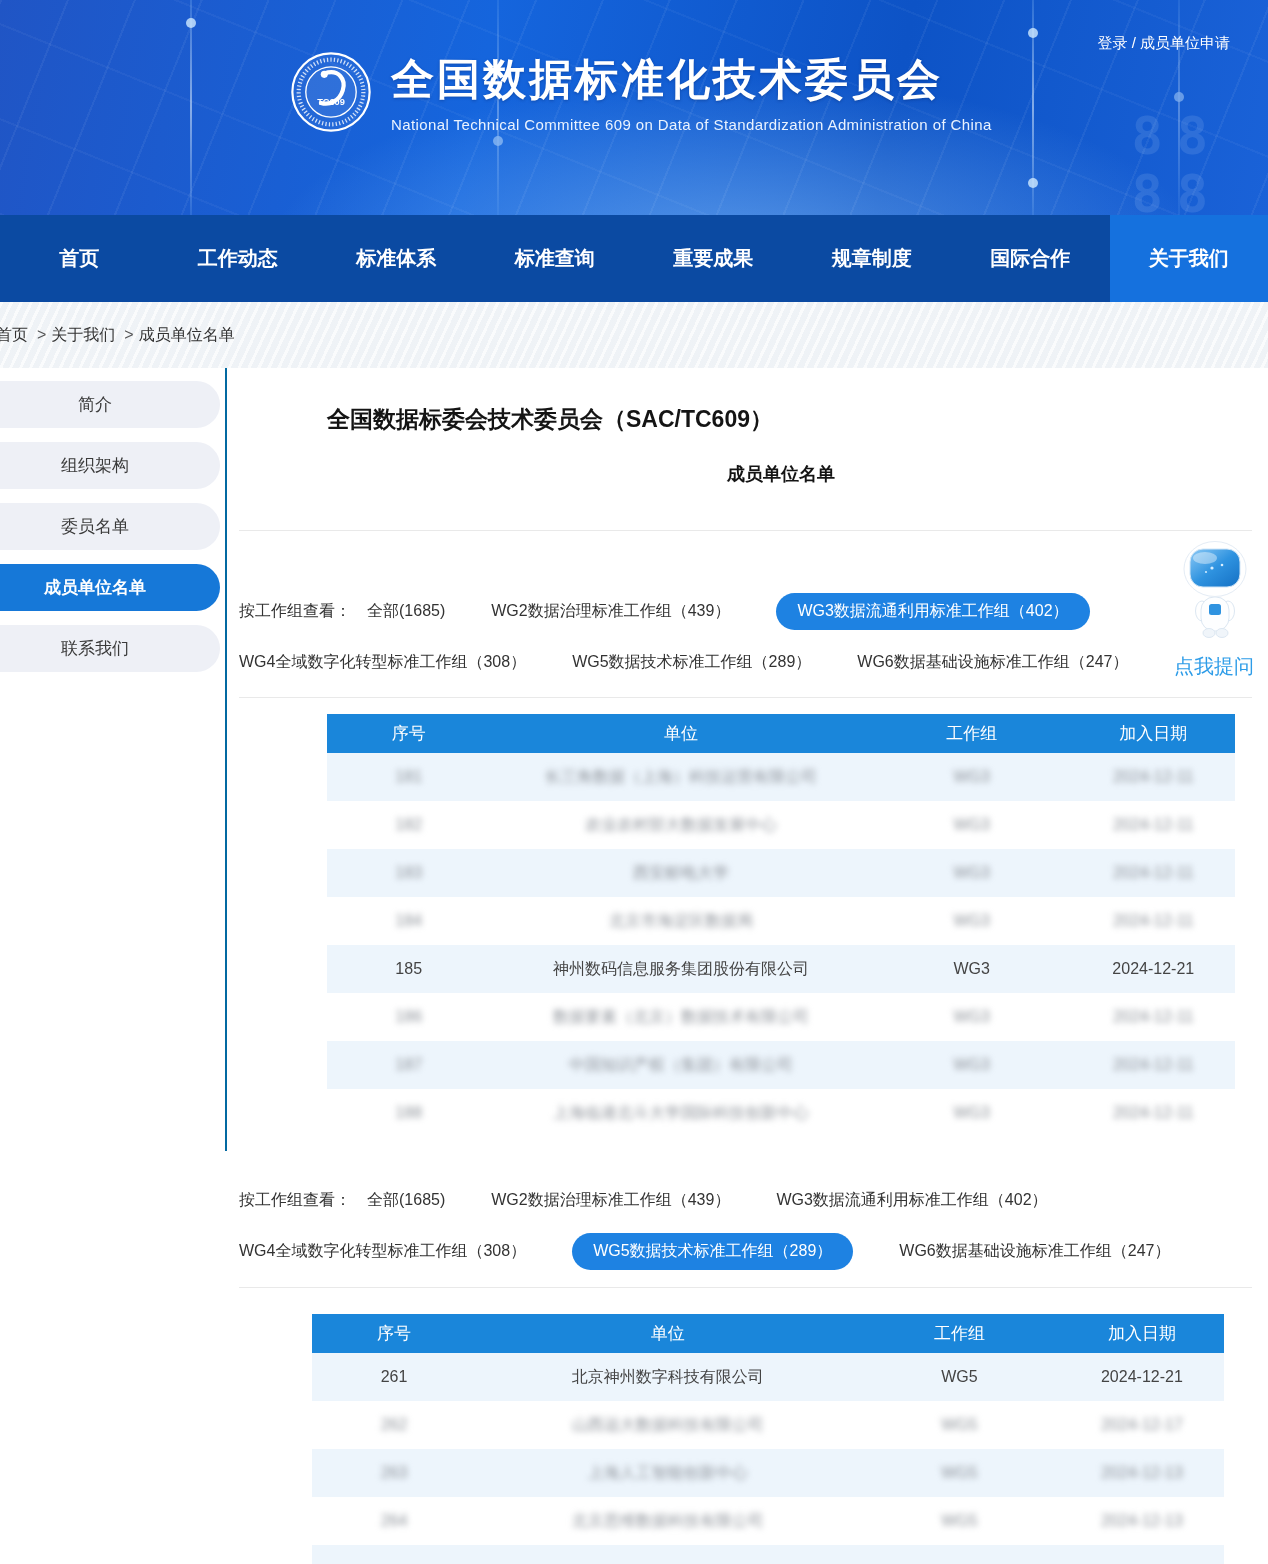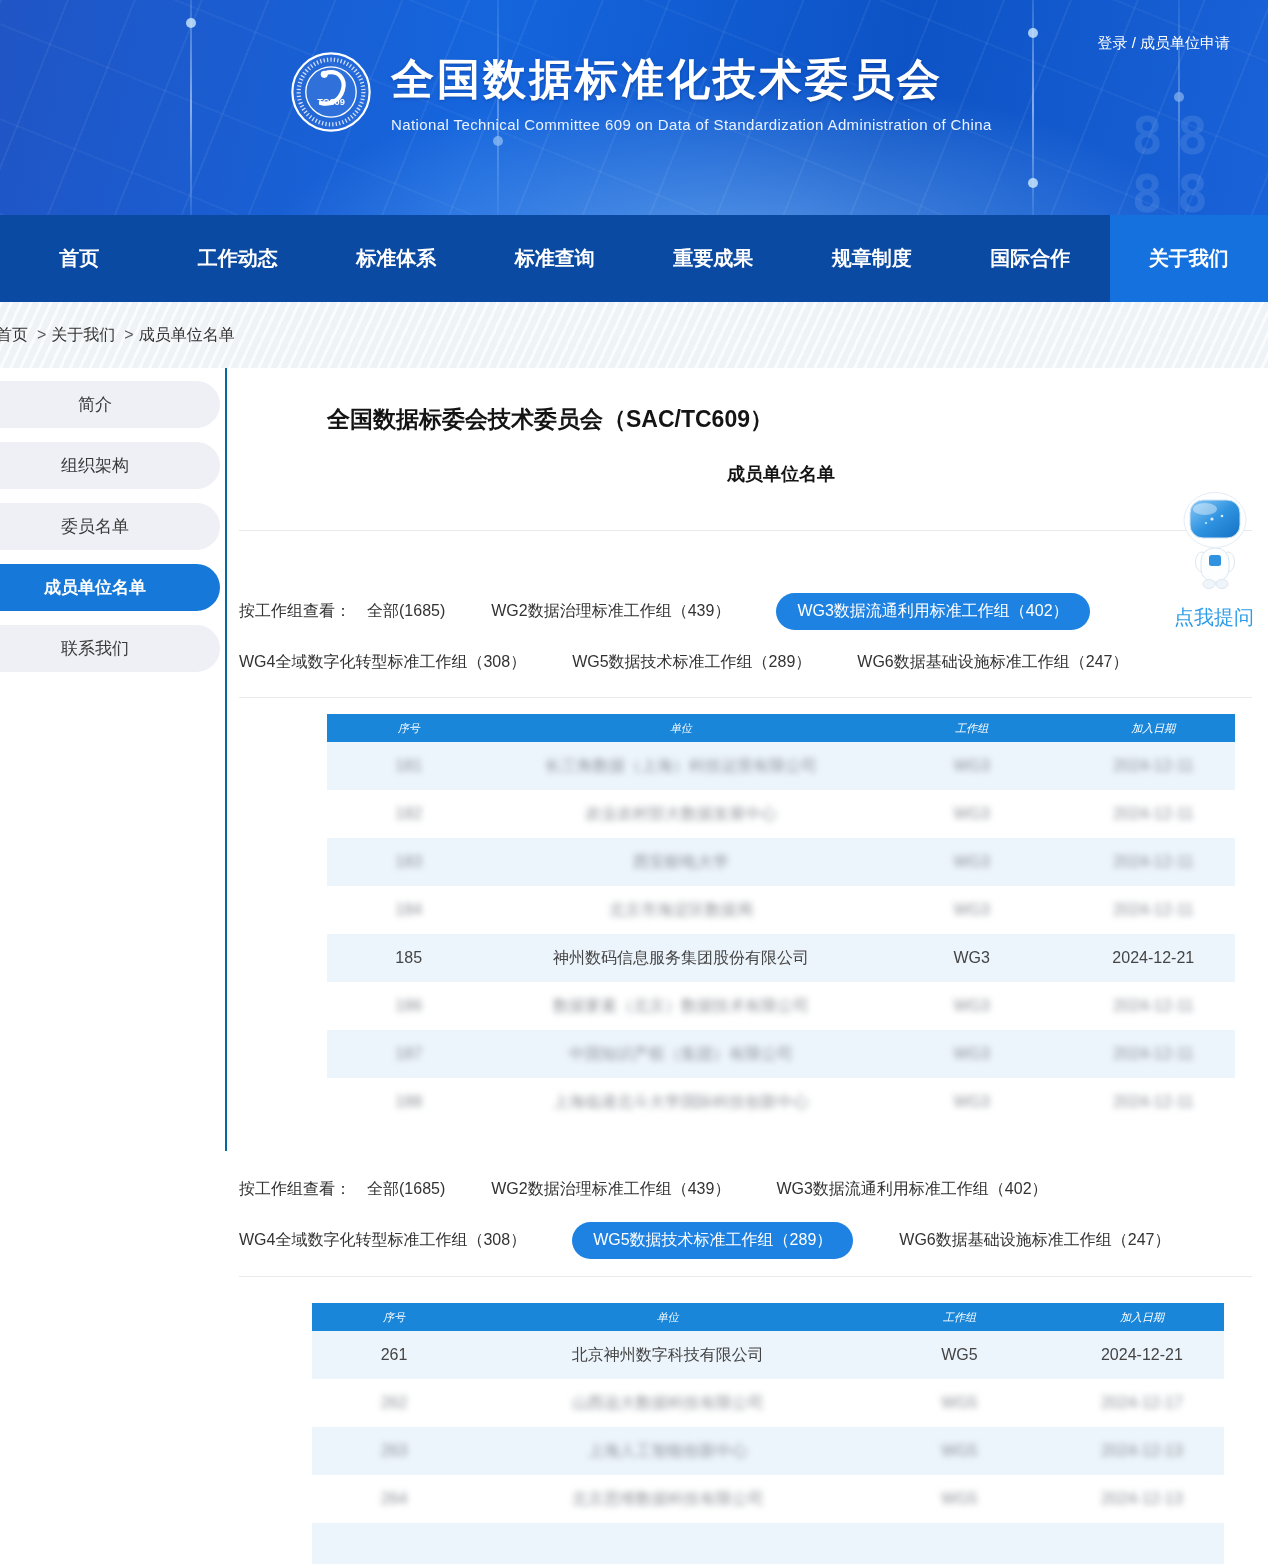--- a/index.html
+++ b/index.html
@@ -60,28 +60,28 @@
   .filters{margin:62px 0 0 12px;font-size:16px;color:#333;}
   .filters.second{margin-top:46px;}
   .filter-row{display:flex;align-items:center;margin-top:15px;}
   .filter-row:first-child{margin-top:0;}
   .filter-label{margin-right:16px;}
   .tab{margin-right:46px;cursor:pointer;padding:7px 0;white-space:nowrap;}
   .tab.selected{background:#1e82e2;color:#fff;border-radius:19px;padding:8px 21px;}
   
   .mtable{width:908px;margin:16px 0 0 100px;}
   .mtable.t2{width:912px;margin:26px 0 0 85px;}
-  .thead{display:flex;background:#1a86da;color:#fff;height:28px;align-items:center;font-size:11px;font-style:italic;}
+  .thead{display:flex;background:#1a86da;color:#fff;height:39px;align-items:center;font-size:17px;}
   .trow{display:flex;height:48px;align-items:center;font-size:16px;color:#444;background:#fff;}
   .trow.alt{background:#edf5fc;}
   .trow.blurred .cell{filter:blur(3.2px);color:#8d9299;}
   .cell{text-align:center;overflow:hidden;white-space:nowrap;}
   .col-0{width:18%;}.col-1{width:42%;}.col-2{width:22%;}.col-3{width:18%;}
   
-  .assistant{position:absolute;top:492px;right:6px;width:96px;text-align:center;z-index:5;font-family:Liberation Serif, serif;}
+  .assistant{position:absolute;top:541px;right:6px;width:96px;text-align:center;z-index:5;font-family:Liberation Serif, serif;}
   .assistant-label{color:#2d9ce8;font-size:20px;margin-top:8px;white-space:nowrap;cursor:pointer;}
 </style>
 </head>
 <body>
 
 <header class="hero">
   <div>
     <div class="streak" style="left:190px;">
         <i style="top:18px;"></i>
       </div>

